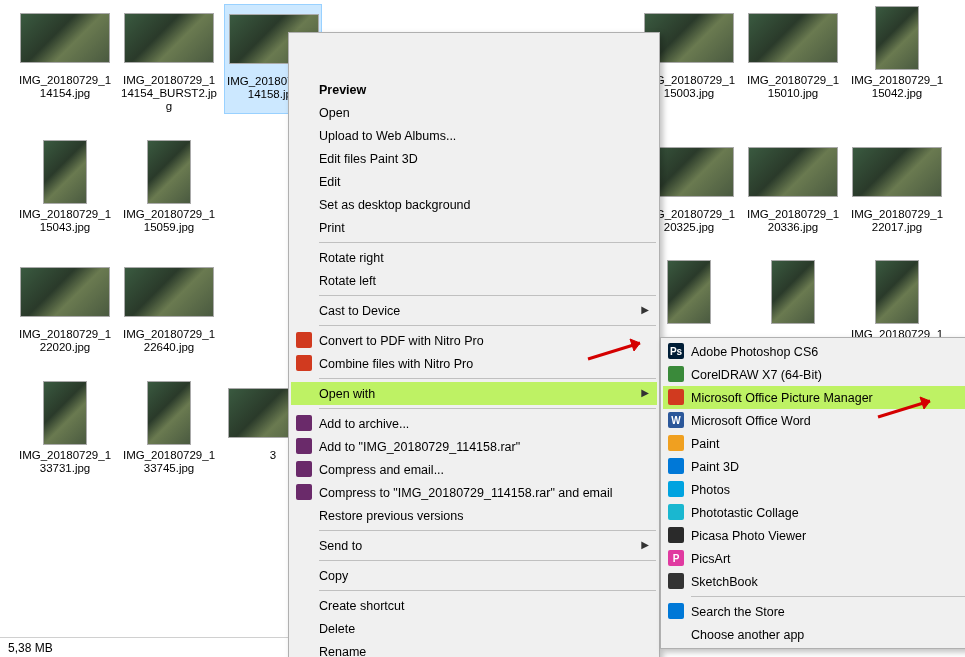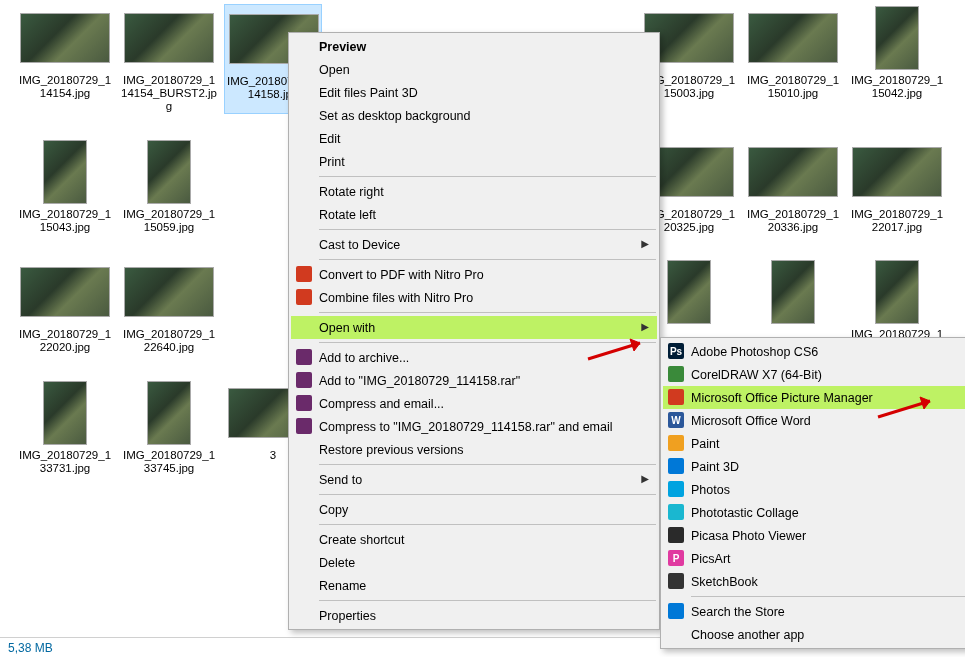--- a/index.html
+++ b/index.html
@@ -48,21 +48,21 @@
       line-height: 1.15;
       word-break: break-all;
       padding: 0 1px;
     }
     .status-bar {
       position: absolute;
       bottom: 0; left: 0; right: 0;
       height: 20px;
       border-top: 1px solid #d0d0d0;
       font-size: 12px;
-      color: #0369a1;
+      color: #000000;
       padding-left: 8px;
       line-height: 20px;
       background:#fff;
     }
 
     
     .menu {
       position: absolute;
       background: #f0f0f0;
       border: 1px solid #b0b0b0;
@@ -73,21 +73,21 @@
     }
     .menu .item {
       display: flex;
       align-items: center;
       height: 23px;
       padding: 0 24px 0 28px;
       white-space: nowrap;
       position: relative;
       cursor: default;
     }
-    .menu .item.bold { font-weight: 600; }
+    .menu .item.bold { font-weight: 600; margin-top: 43px; }
     .menu .item:hover, .menu .item.hover {
       background: #bef264;
     }
     .menu .sep {
       height: 1px;
       background: #c0c0c0;
       margin: 3px 1px 3px 28px;
     }
     .menu .icon-slot {
       position: absolute; left: 4px; top: 2px;
@@ -276,27 +276,30 @@
 </div>
 
 <div class="menu" id="ctx" style="left:288px; top:32px; width:372px;">
     <div class="item bold">
       <span>Preview</span>
     </div>
     <div class="item">
       <span>Open</span>
     </div>
     <div class="item">
+      <span>Upload to Web Albums...</span>
+    </div>
+    <div class="item">
       <span>Edit files Paint 3D</span>
     </div>
     <div class="item">
+      <span>Edit</span>
+    </div>
+    <div class="item">
       <span>Set as desktop background</span>
-    </div>
-    <div class="item">
-      <span>Edit</span>
     </div>
     <div class="item">
       <span>Print</span>
     </div>
     <div class="sep"></div>
     <div class="item">
       <span>Rotate right</span>
     </div>
     <div class="item">
       <span>Rotate left</span>

